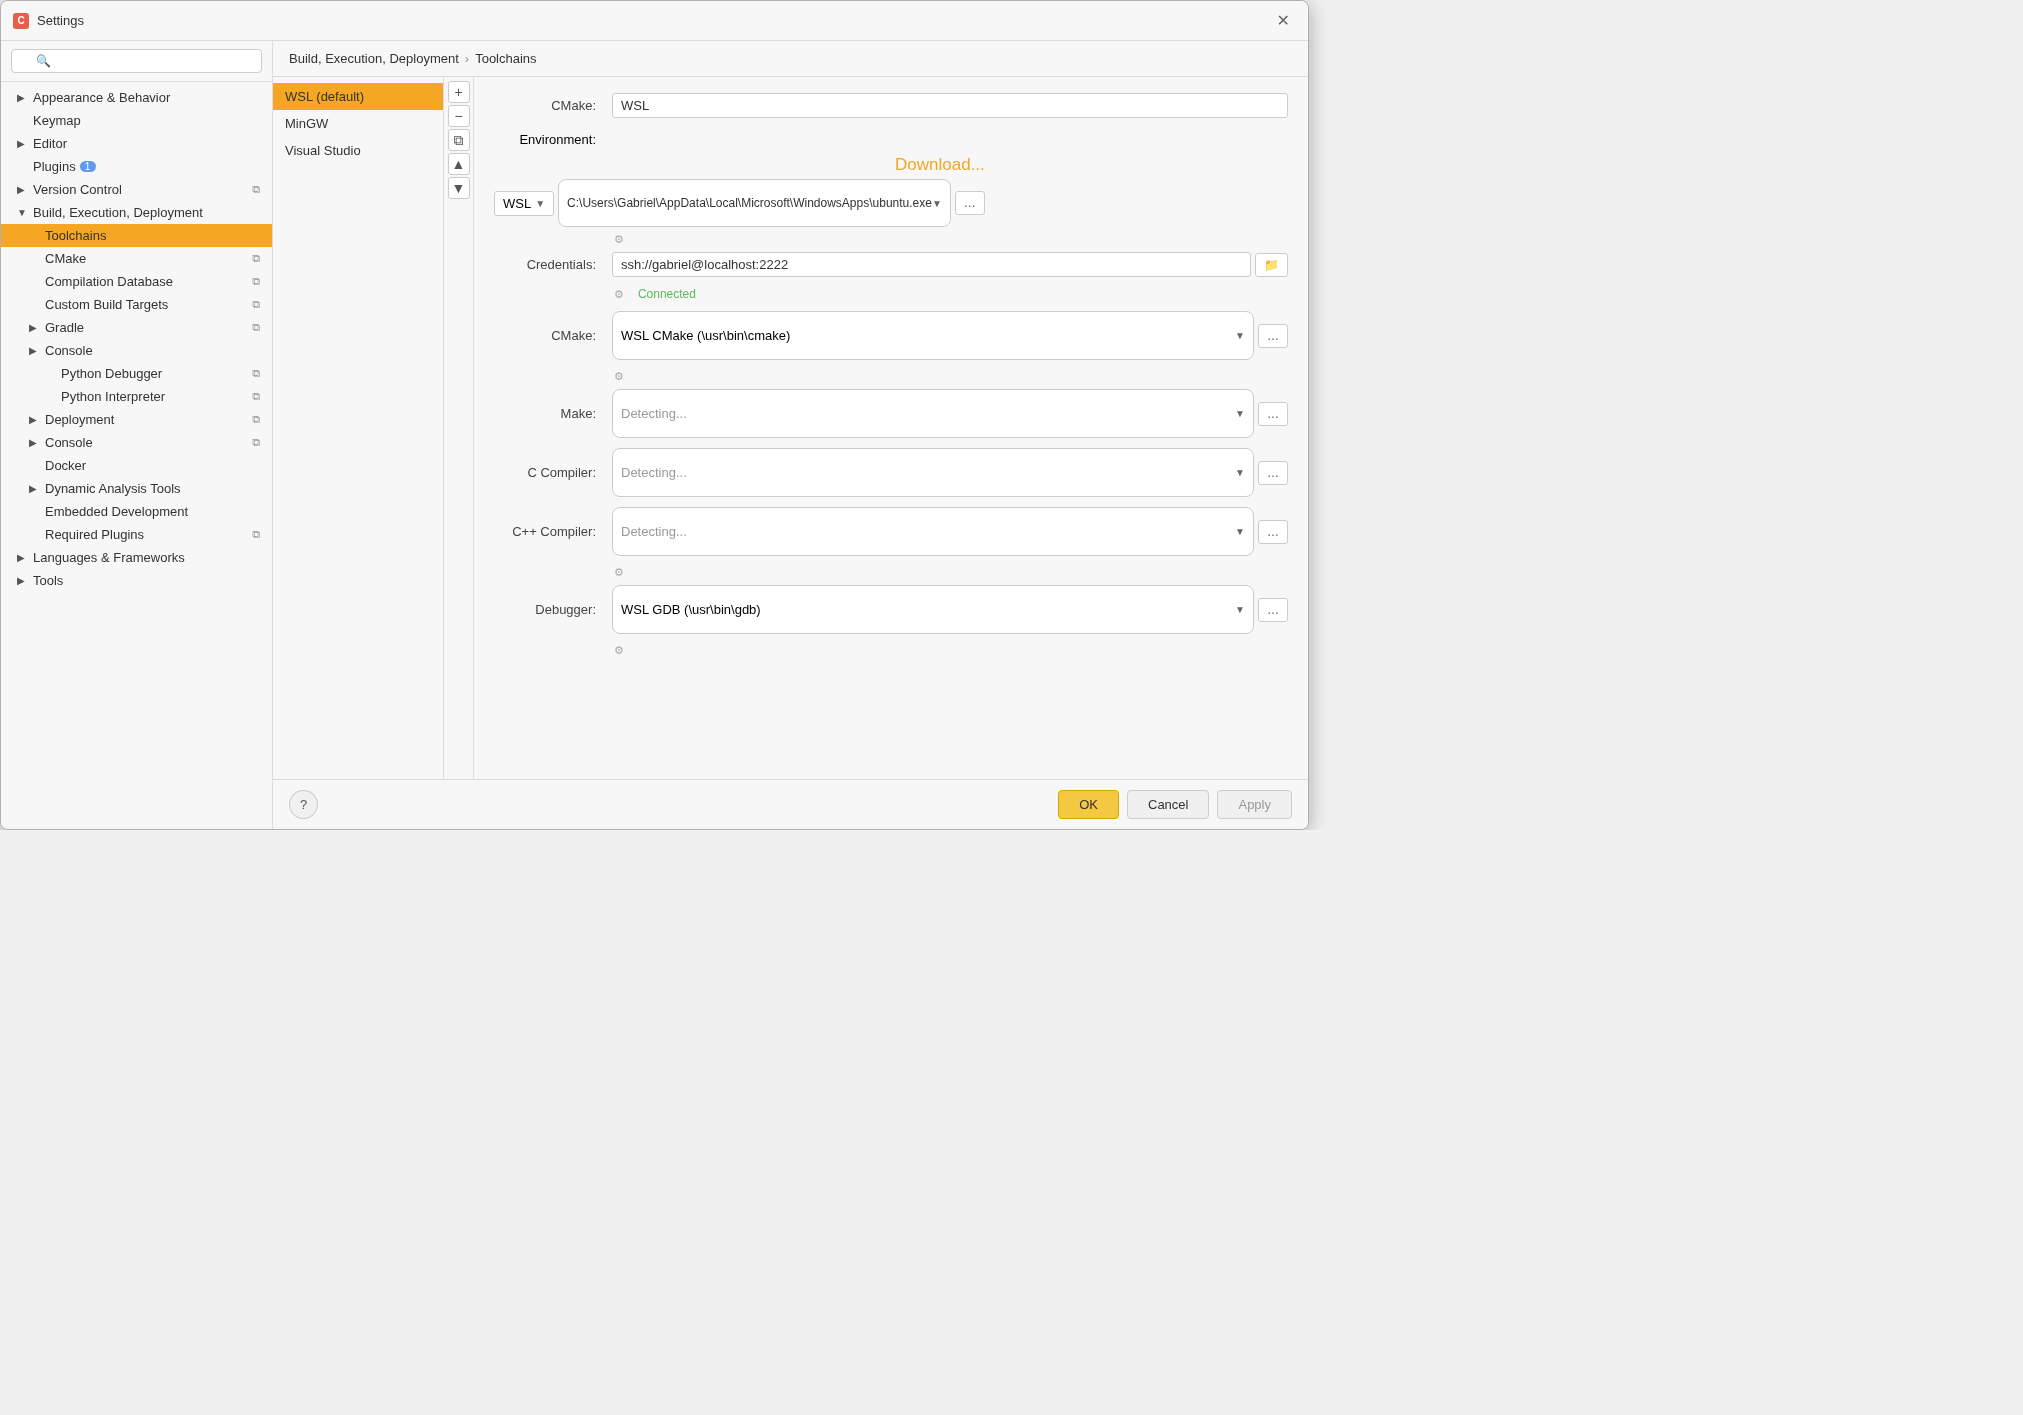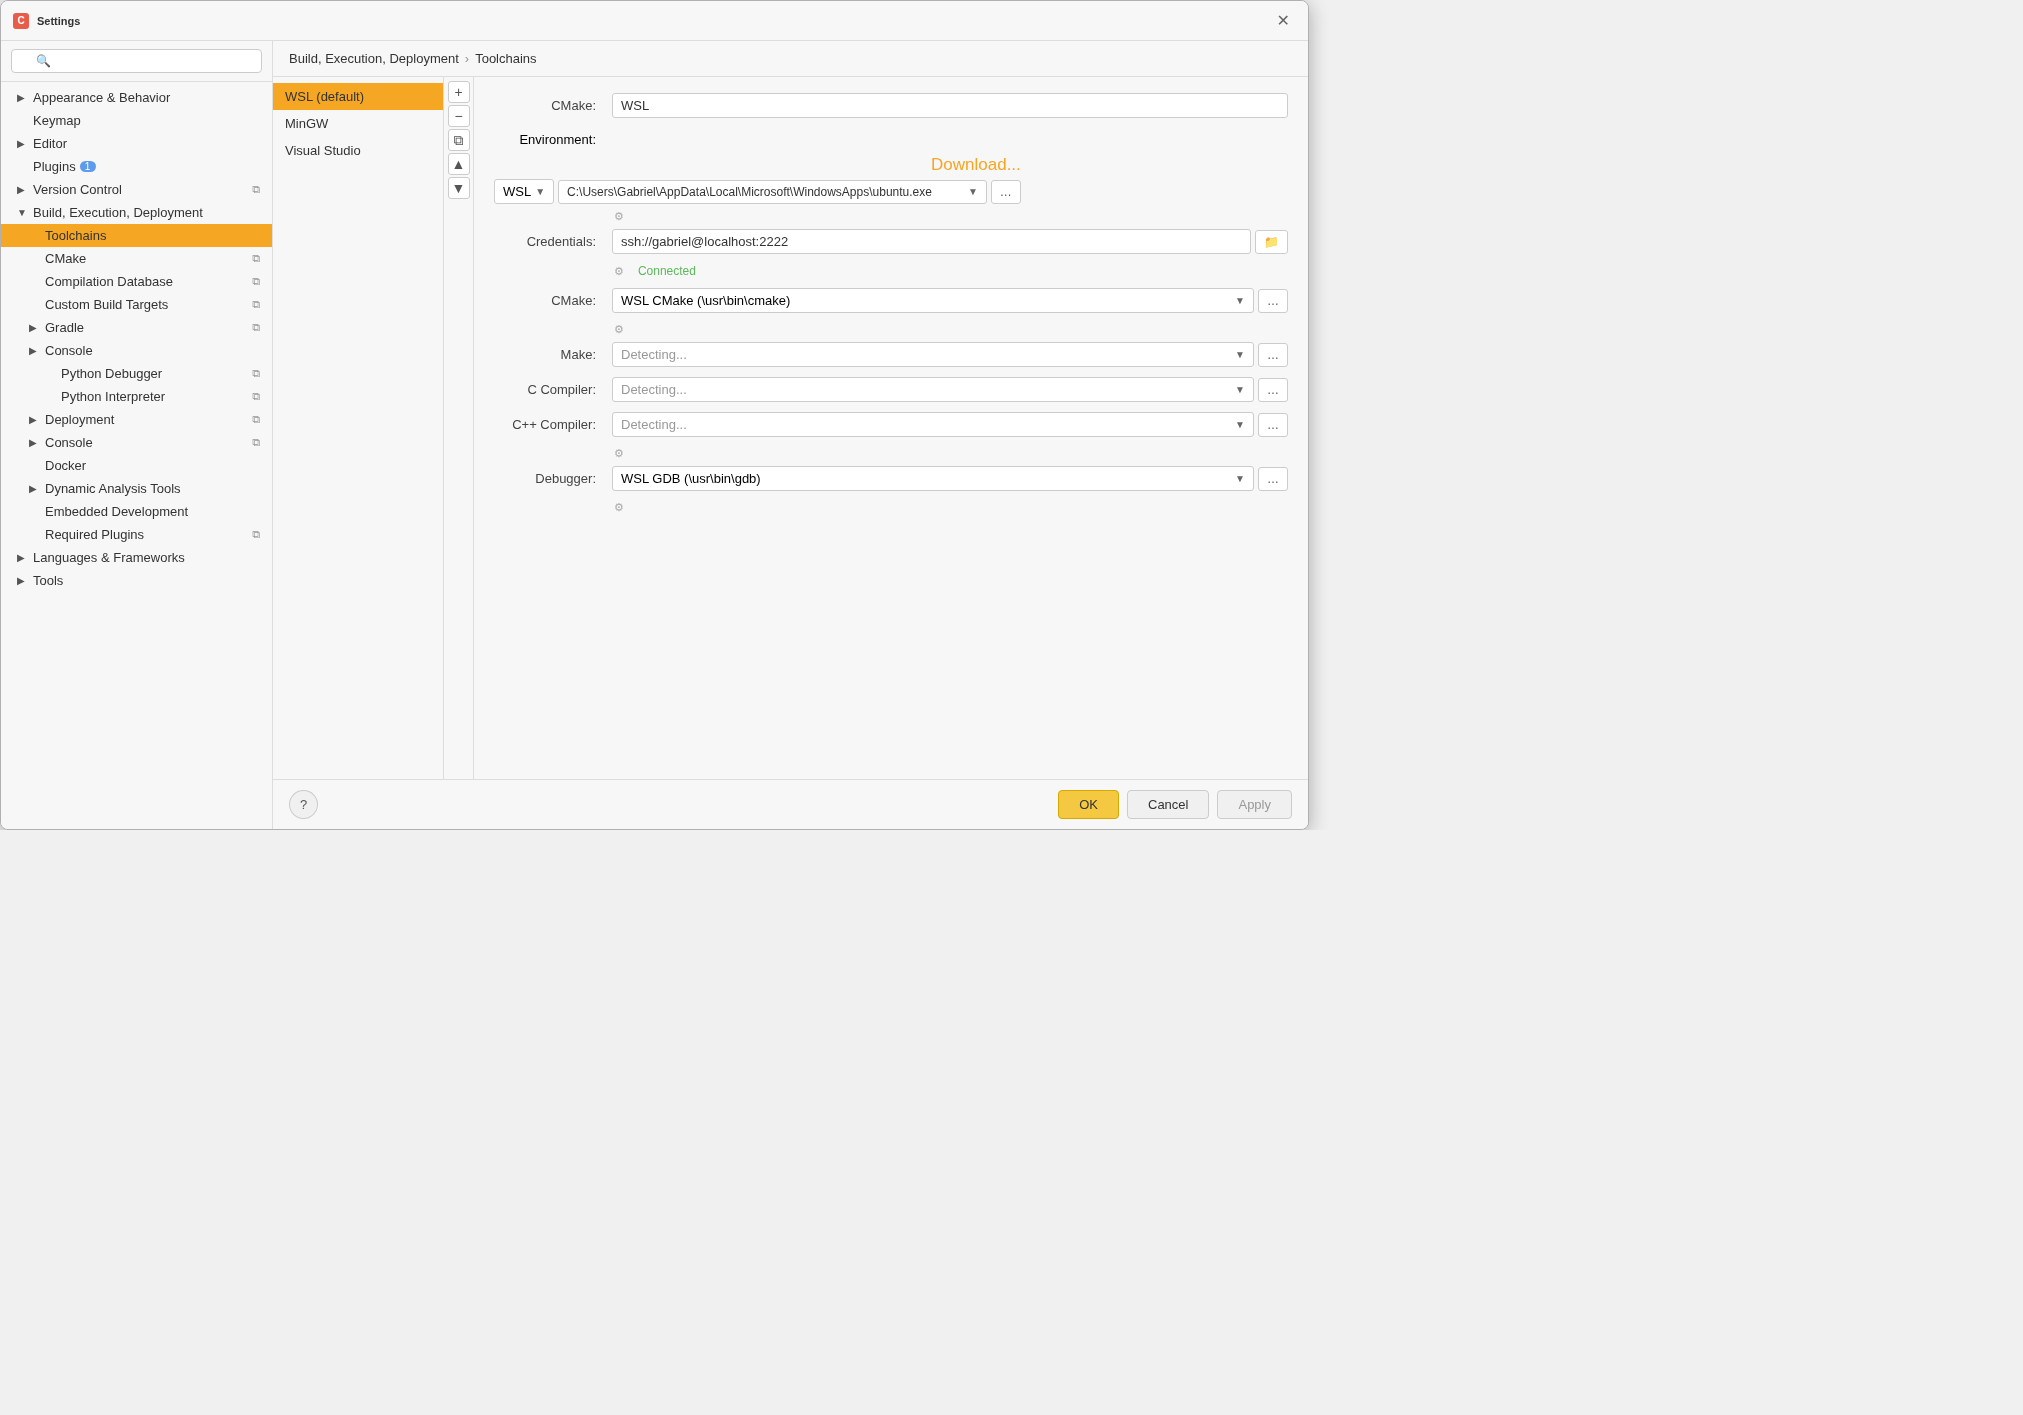--- a/index.html
+++ b/index.html
@@ -36,22 +36,22 @@
     .title-icon {
       width: 16px;
       height: 16px;
       background: #e85c4a;
       border-radius: 3px;
       display: flex; align-items: center; justify-content: center;
       font-size: 10px; color: white; font-weight: bold;
     }
 
     .title-text {
-      font-size: 11px;
-      font-weight: 700;
+      font-size: 13px;
+      font-weight: 400;
       color: #333;
     }
 
     .close-btn {
       font-size: 16px;
       color: #666;
       cursor: pointer;
       background: none;
       border: none;
       padding: 2px 6px;
@@ -254,30 +254,29 @@
       font-size: 13px;
       background: white;
       cursor: pointer;
       display: flex;
       align-items: center;
       gap: 4px;
     }
 
     .dropdown-full {
       flex: 1;
-      padding: 4px 8px;
-      border: 1px solid #ccc;
-      border-radius: 3px;
+      padding: 16px 8px;
+      border: 1px solid #ccc;
+      border-radius: 8px;
       font-size: 13px;
       background: white;
       cursor: pointer;
       display: flex;
       align-items: center;
       justify-content: space-between;
-      gap: 36px;
     }
 
     .browse-btn {
       padding: 4px 8px;
       border: 1px solid #ccc;
       border-radius: 3px;
       font-size: 12px;
       background: white;
       cursor: pointer;
       color: #555;

